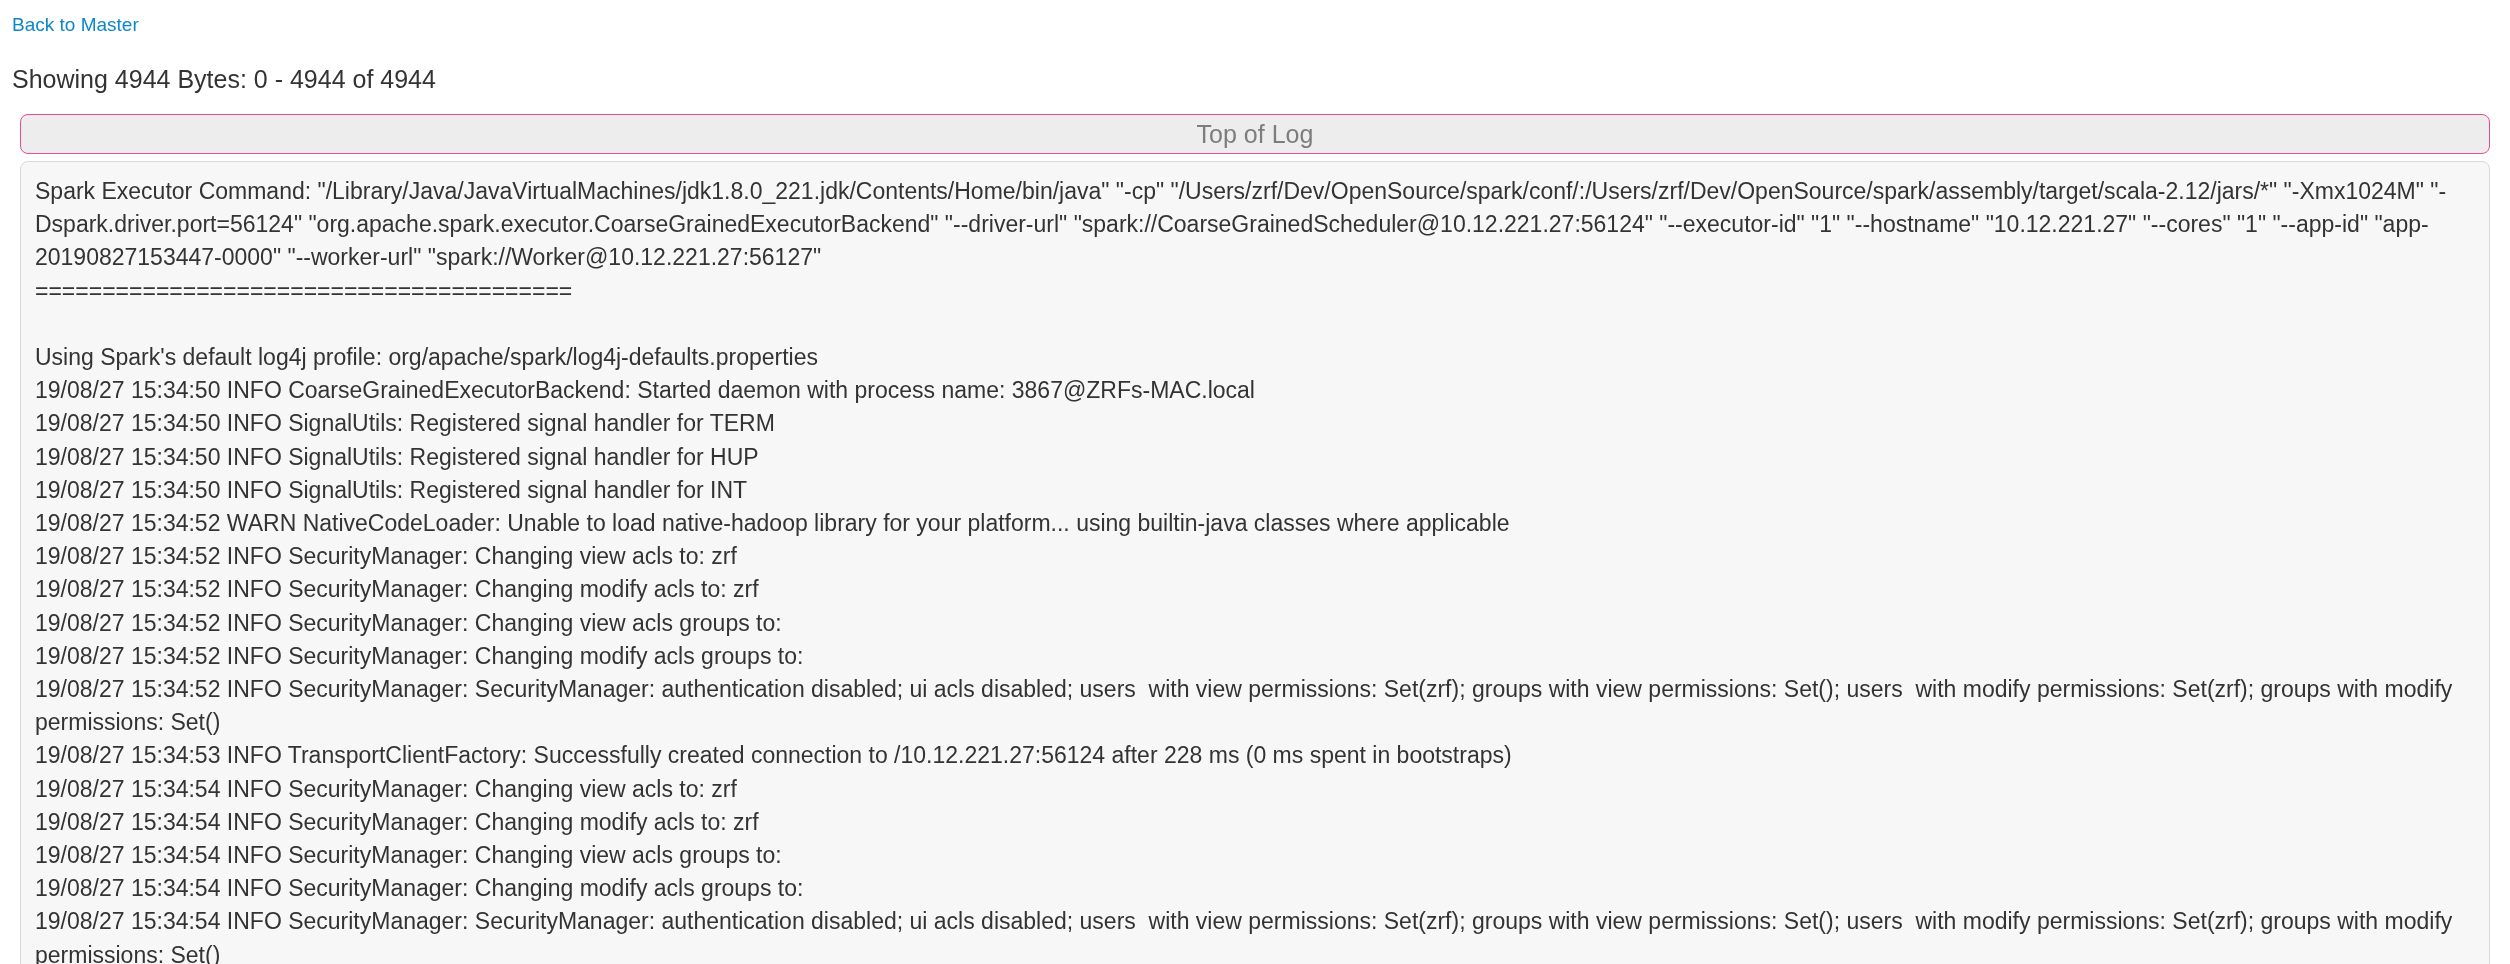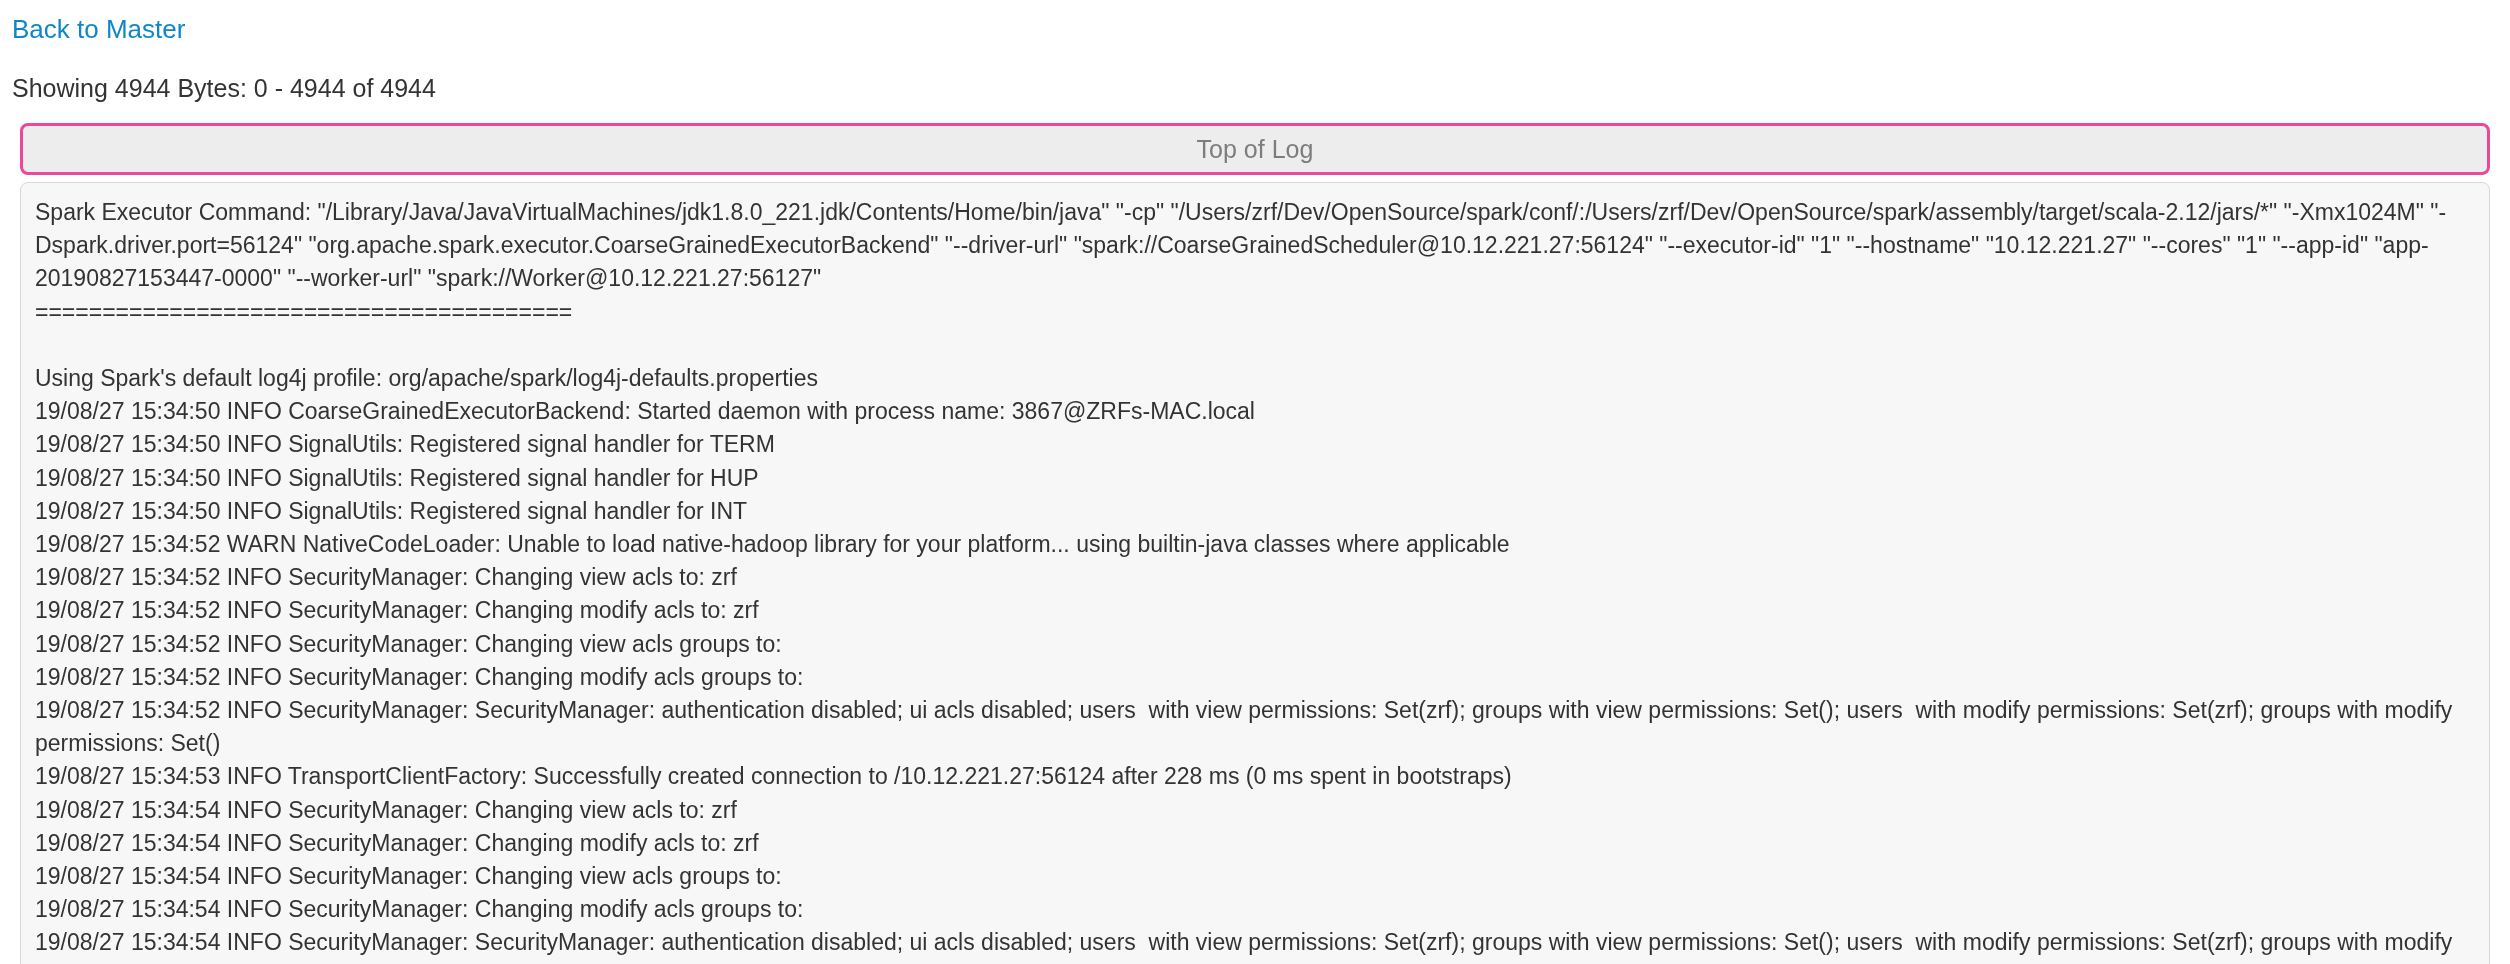--- a/index.html
+++ b/index.html
@@ -8,34 +8,34 @@
     background: #ffffff;
     width: 2510px;
     height: 964px;
     overflow: hidden;
     font-family: "Liberation Sans", sans-serif;
   }
   .back-link {
     display: inline-block;
     margin: 14px 8px 0 12px;
     color: #0e87c8;
-    font-size: 26px;
+    font-size: 19px;
     text-decoration: none;
     cursor: pointer;
   }
   .bytes-summary {
     margin: 29px 0 0 12px;
     color: #333333;
     font-size: 25px;
   }
   .log-header-bar {
     margin: 20px 20px 0 20px;
-    height: 52px;
+    height: 40px;
     background: #ededed;
-    border: 3px solid #ec4899;
+    border: 1px solid #ec4899;
     border-radius: 8px;
     display: flex;
     align-items: center;
     justify-content: center;
     color: #7d7d7d;
     font-size: 25px;
     box-sizing: border-box;
   }
   .log-panel {
     margin: 7px 20px 0 20px;

